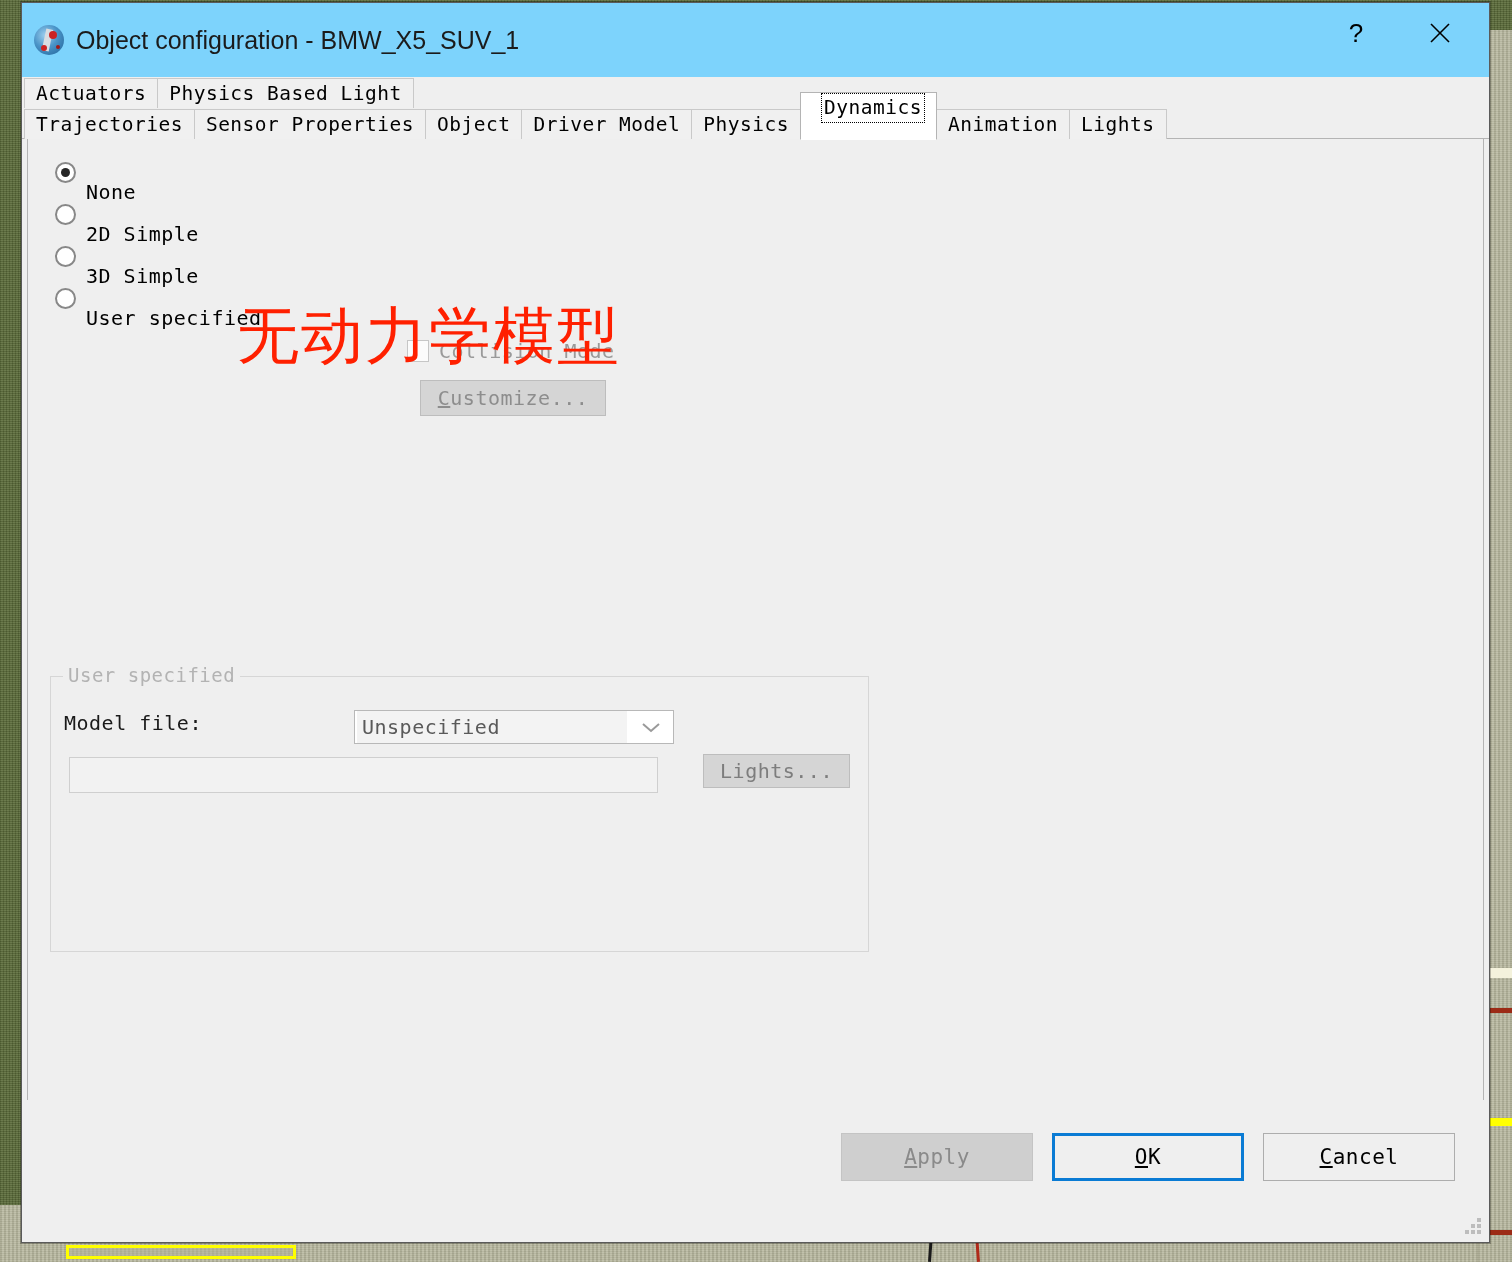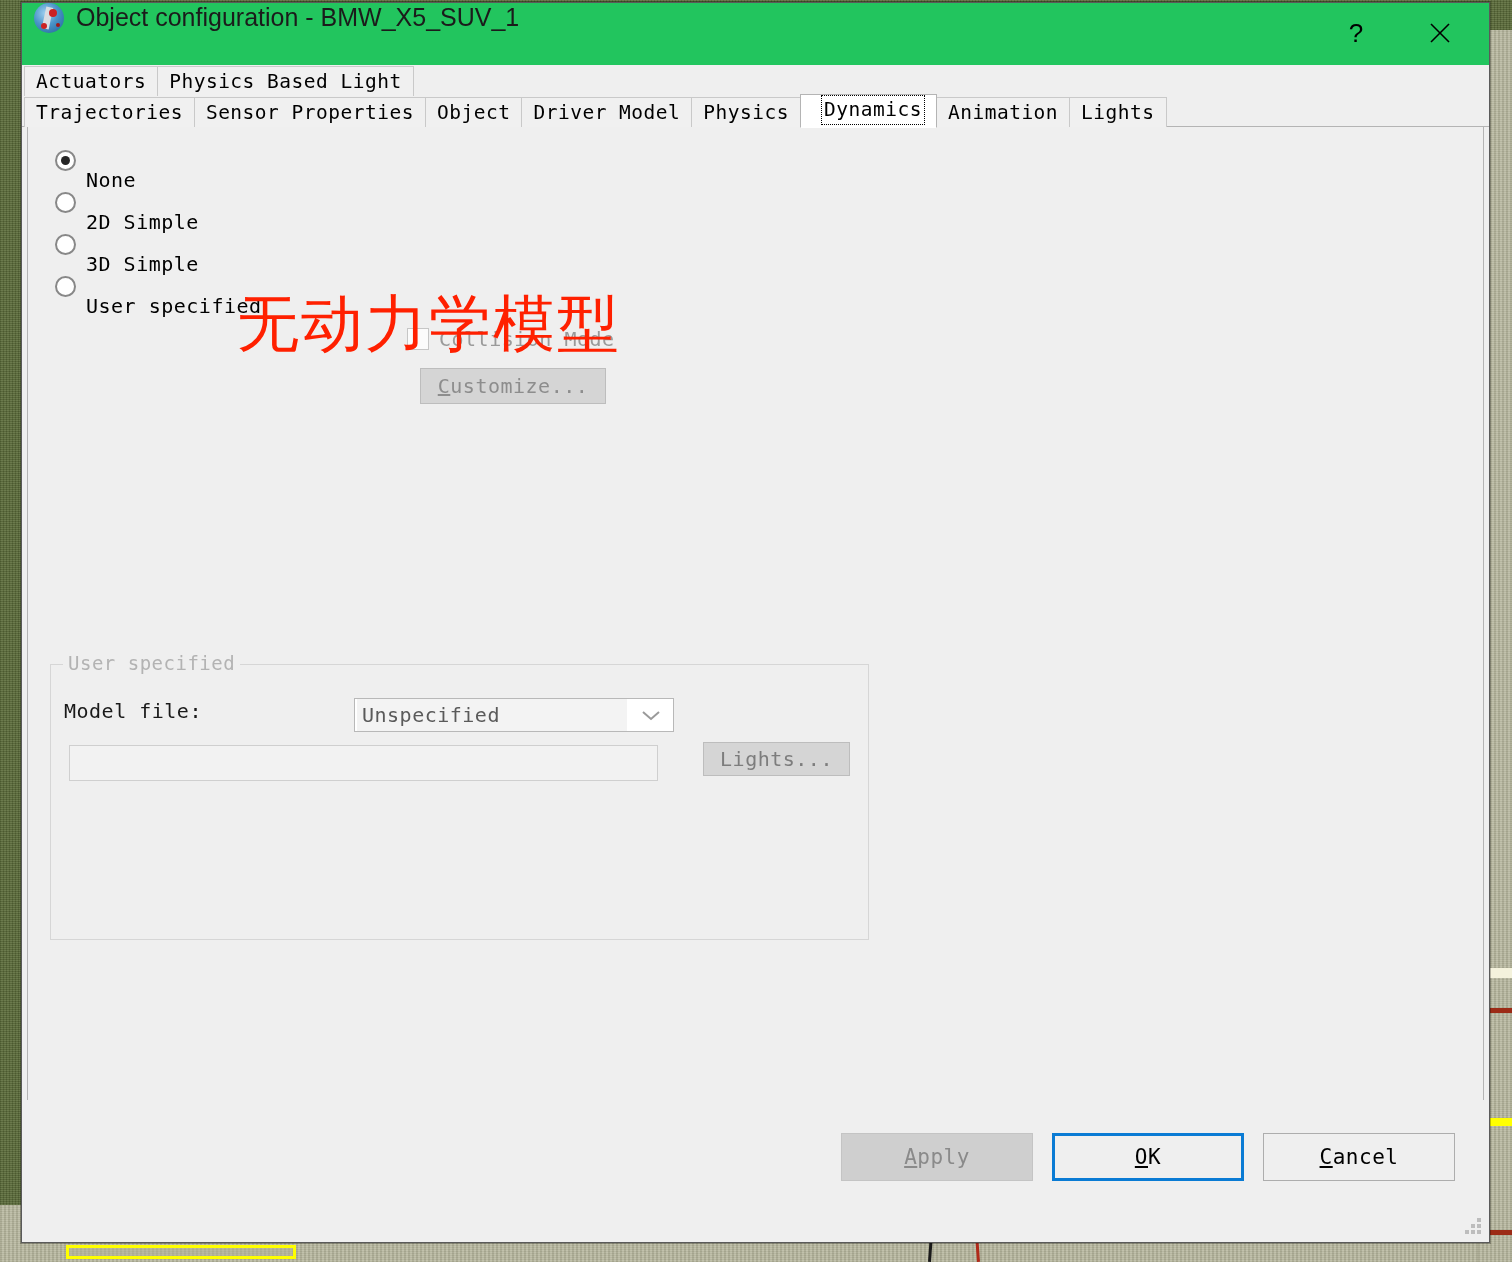--- a/index.html
+++ b/index.html
@@ -77,24 +77,24 @@
     height: 1241px;
     background: #efefef;
     border: 1px solid #5a5a5a;
     box-sizing: border-box;
     box-shadow: 0 0 0 1px rgba(0,0,0,0.25);
   }
 
   
   #titlebar {
     position: relative;
-    height: 62px;
-    background: #22c55e;
-    display: flex;
-    align-items: flex-start;
+    height: 74px;
+    background: #7dd3fc;
+    display: flex;
+    align-items: center;
   }
   #app-icon {
     width: 30px; height: 30px;
     margin-left: 12px;
     border-radius: 50%;
     flex: 0 0 auto;
     background: radial-gradient(circle at 38% 34%, #9fd0ef 0%, #4a94c8 45%, #1f5f95 100%);
     position: relative;
     overflow: hidden;
   }
@@ -166,21 +166,21 @@
     line-height: 29px;
     padding: 0 11px;
     margin-right: -1px;
     box-sizing: border-box;
     white-space: nowrap;
   }
   .tab.selected {
     background: #ffffff;
     border: 1px solid #b4b4b4;
     border-bottom: 1px solid #ffffff;
-    height: 34px;
+    height: 48px;
     line-height: 32px;
     margin-bottom: -1px;
     position: relative;
     z-index: 3;
     padding-left: 20px;
   }
   .tab.selected .tab-inner {
     display: block;
     border: 1px dotted #000;
     padding: 0 2px;

